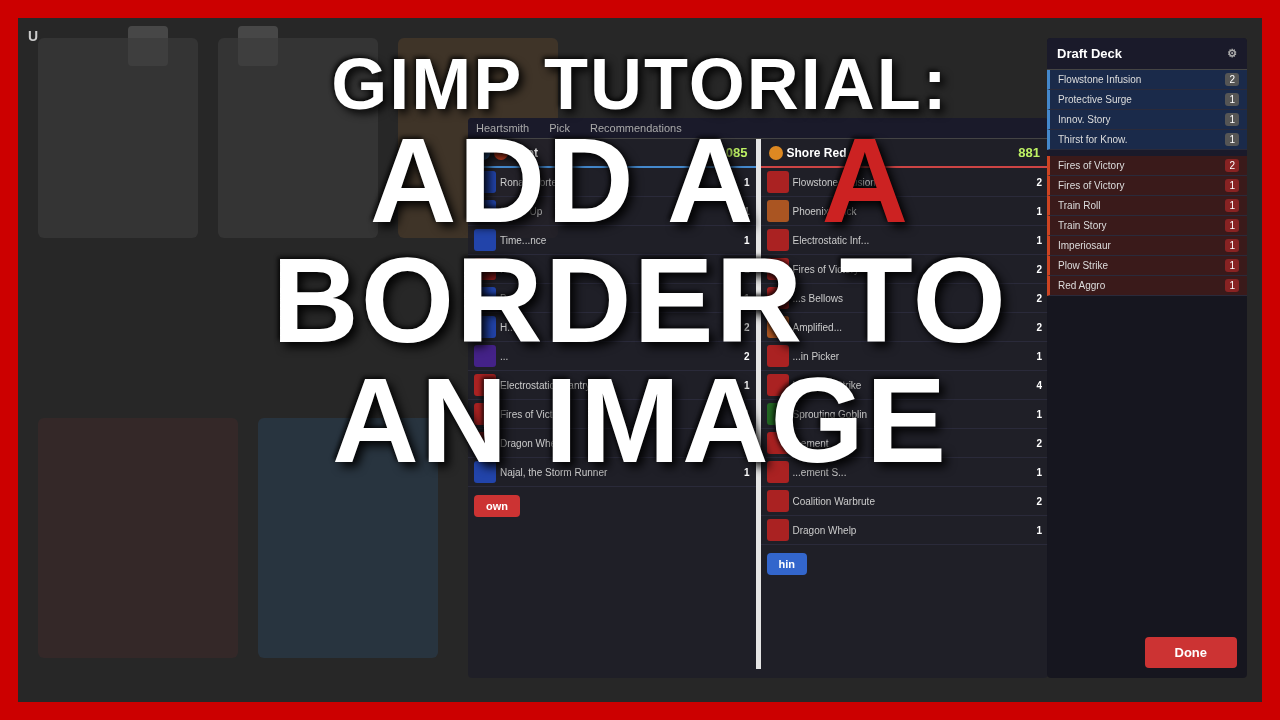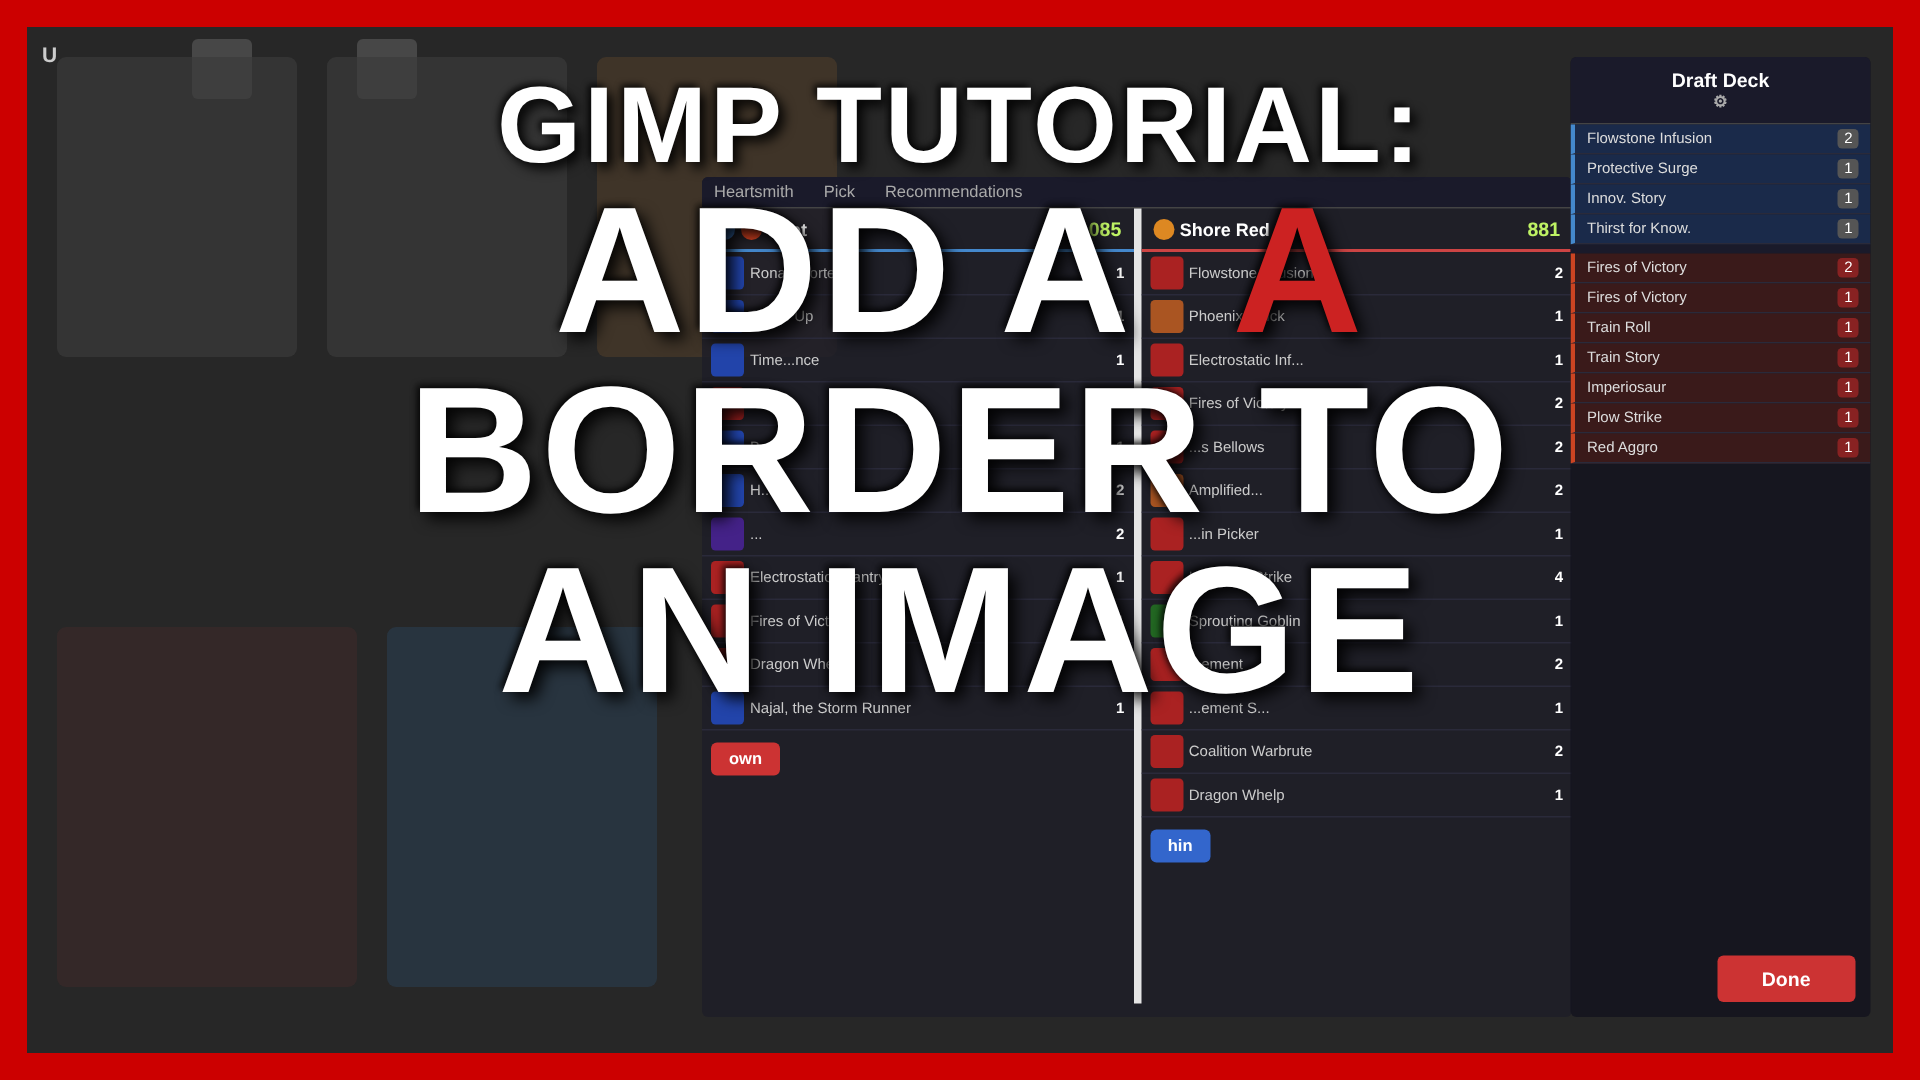--- a/index.html
+++ b/index.html
@@ -221,21 +221,20 @@
     .right-panel-header {
       background: #1a1a2a;
       padding: 8px 10px;
       font-size: 13px;
       color: #fff;
       font-weight: bold;
       border-bottom: 1px solid #444;
       display: flex;
       justify-content: space-between;
       align-items: center;
-      flex-direction: column;
     }
 
     .deck-list-item {
       display: flex;
       align-items: center;
       padding: 3px 8px;
       border-bottom: 1px solid #2a2a3a;
       gap: 4px;
       background: #222;
     }

